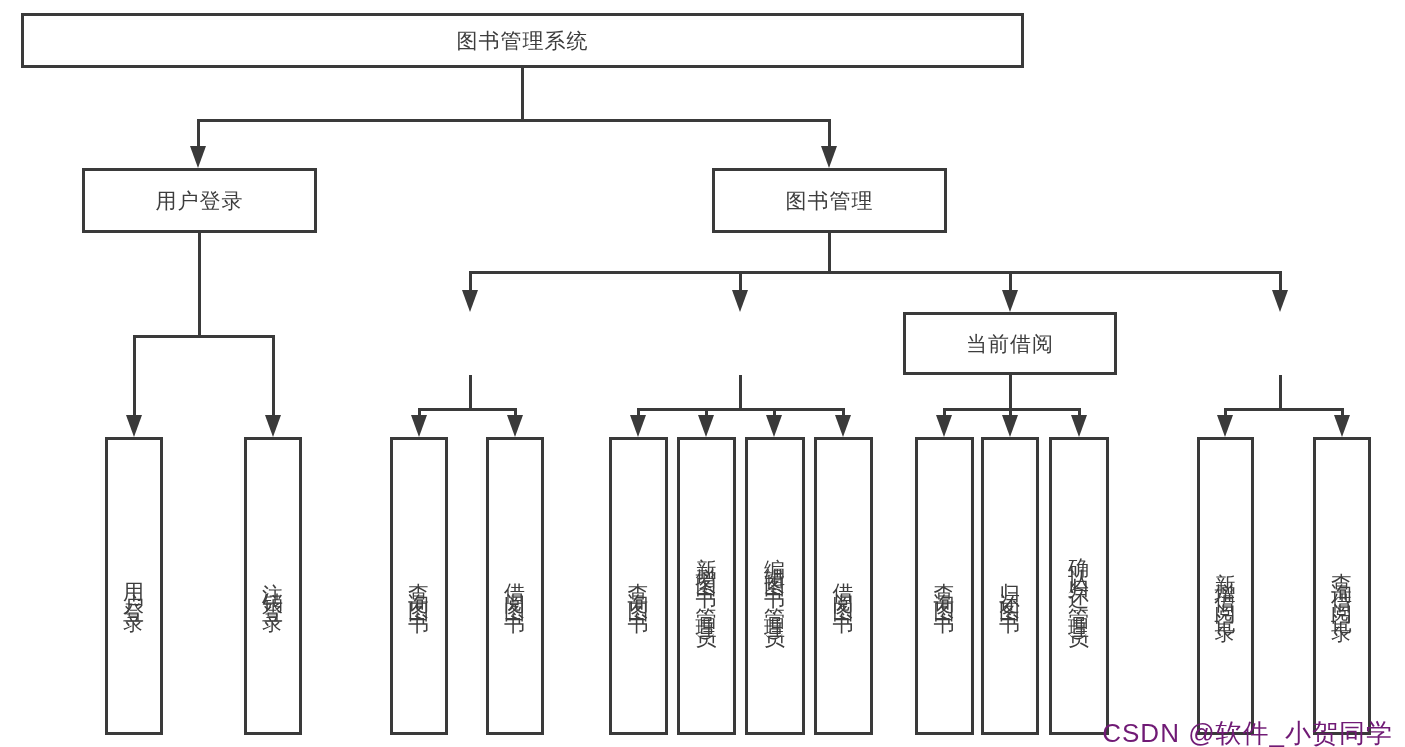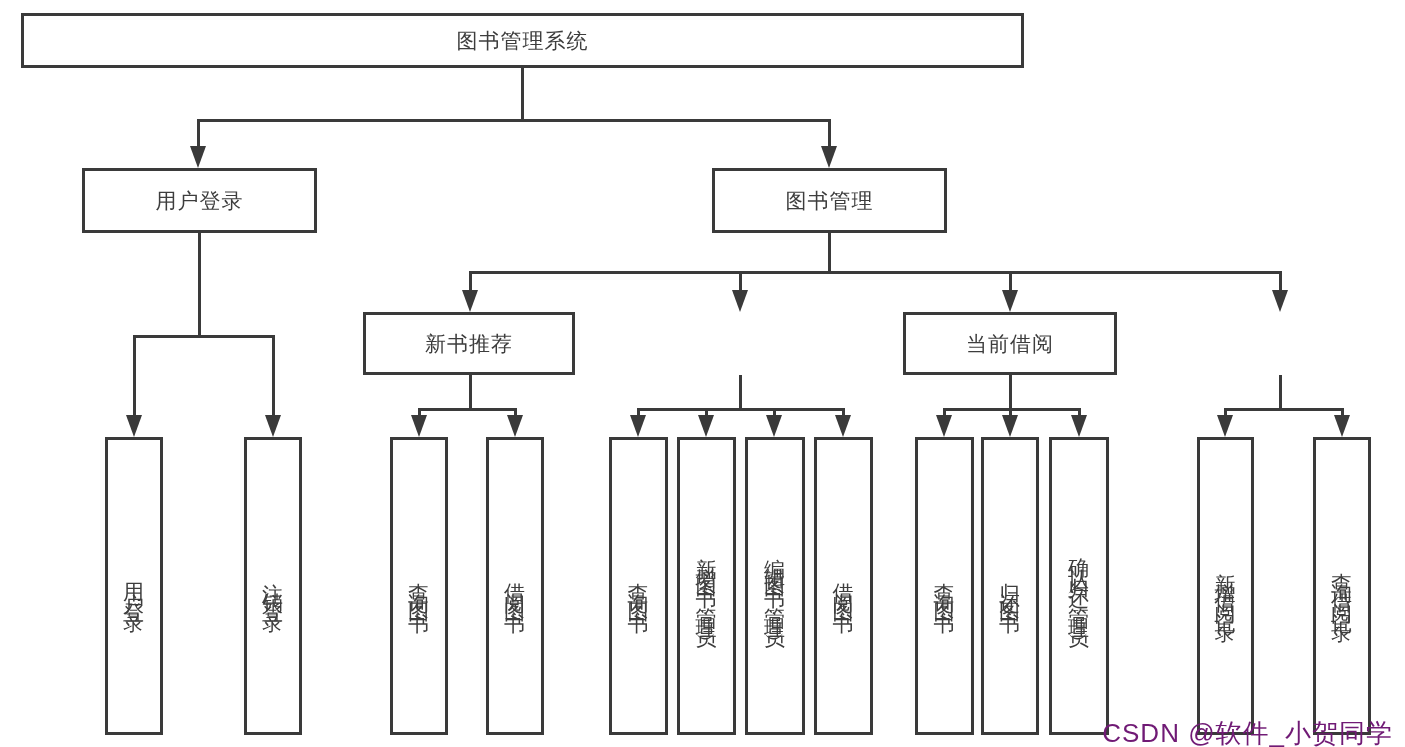--- a/index.html
+++ b/index.html
@@ -77,21 +77,20 @@
   <div class="hl" style="left:469px;top:271px;width:812px;"></div>
   <div class="vl" style="left:469px;top:271px;height:20px;"></div>
   <div class="arr" style="left:462px;top:290px;"></div>
   <div class="vl" style="left:739px;top:271px;height:20px;"></div>
   <div class="arr" style="left:732px;top:290px;"></div>
   <div class="vl" style="left:1009px;top:271px;height:20px;"></div>
   <div class="arr" style="left:1002px;top:290px;"></div>
   <div class="vl" style="left:1279px;top:271px;height:20px;"></div>
   <div class="arr" style="left:1272px;top:290px;"></div>
 
-  <div class="box" style="left:363px;top:312px;width:212px;height:63px;">新书推荐</div>
   <div class="box" style="left:903px;top:312px;width:214px;height:63px;">当前借阅</div>
 
   <div class="vl" style="left:469px;top:375px;height:33px;"></div>
   <div class="hl" style="left:418px;top:408px;width:98px;"></div>
   <div class="vl" style="left:418px;top:408px;height:10px;"></div>
   <div class="arr" style="left:411px;top:415px;"></div>
   <div class="vl" style="left:514px;top:408px;height:10px;"></div>
   <div class="arr" style="left:507px;top:415px;"></div>
 
   <div class="vl" style="left:739px;top:375px;height:33px;"></div>

